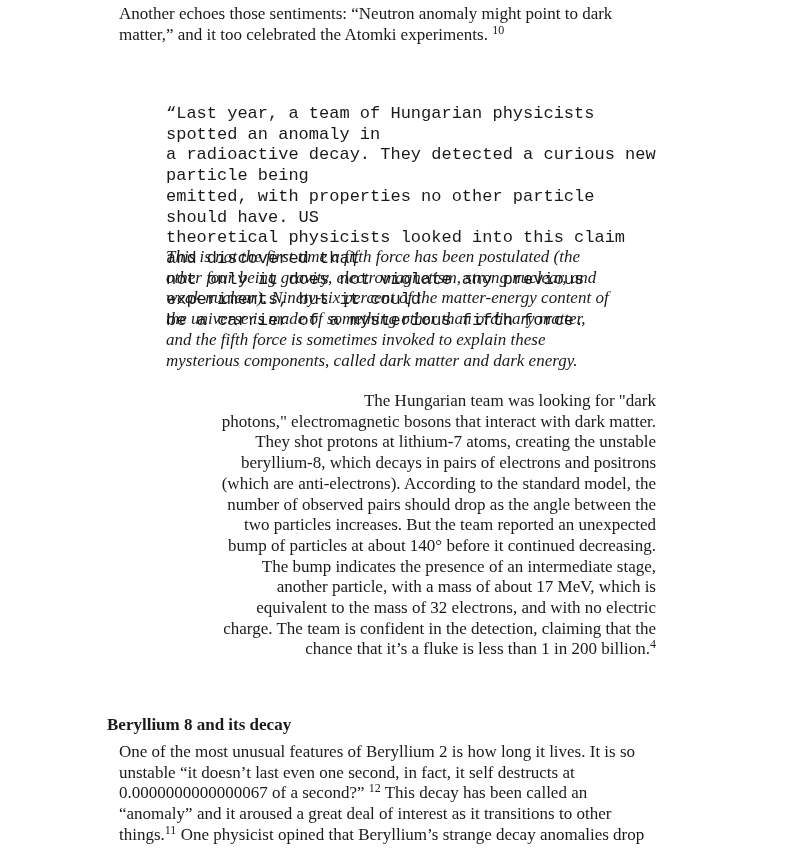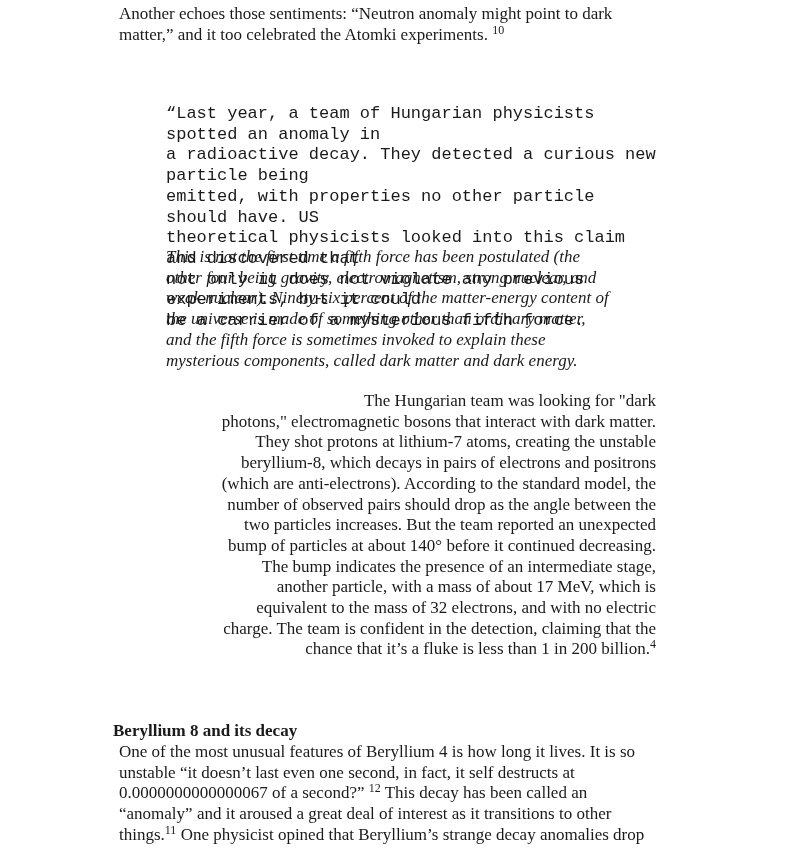--- a/index.html
+++ b/index.html
@@ -34,21 +34,21 @@
       width: 575px;
     }
     .quote-para {
       left: 166px;
       width: 490px;
     }
     .heading {
       position: absolute;
       left: 95px;
       top: 702px;
-      margin: 18px;
+      margin: 12px;
       font-size: 17px;
       font-weight: bold;
       line-height: 22px;
     }
     sup, .sup {
       font-size: 12px;
       vertical-align: 6px;
       line-height: 0;
     }
   </style>
@@ -86,19 +86,19 @@
 bump of particles at about 140° before it continued decreasing.
 The bump indicates the presence of an intermediate stage,
 another particle, with a mass of about 17 MeV, which is
 equivalent to the mass of 32 electrons, and with no electric
 charge. The team is confident in the detection, claiming that the
 chance that it’s a fluke is less than 1 in 200 billion.</span><span class="sup">4</span></p>
   </div>
 
   <h3 class="heading">Beryllium 8 and its decay</h3>
 
-  <p class="para body-para" style="top:742px;"><span>One of the most unusual features of Beryllium 4 is how long it lives. It is so
+  <p class="para body-para" style="top:742px;"><span>One of the most unusual features of Beryllium 2 is how long it lives. It is so
 unstable “it doesn’t last even one second, in fact, it self destructs at
 0.0000000000000067 of a second?” </span><span class="sup">12</span><span> This decay has been called an
 “anomaly” and it aroused a great deal of interest as it transitions to other
 things.</span><span class="sup">11</span><span> One physicist opined that Beryllium’s strange decay anomalies drop</span></p>
 
 </div>
 
 </body></html>

